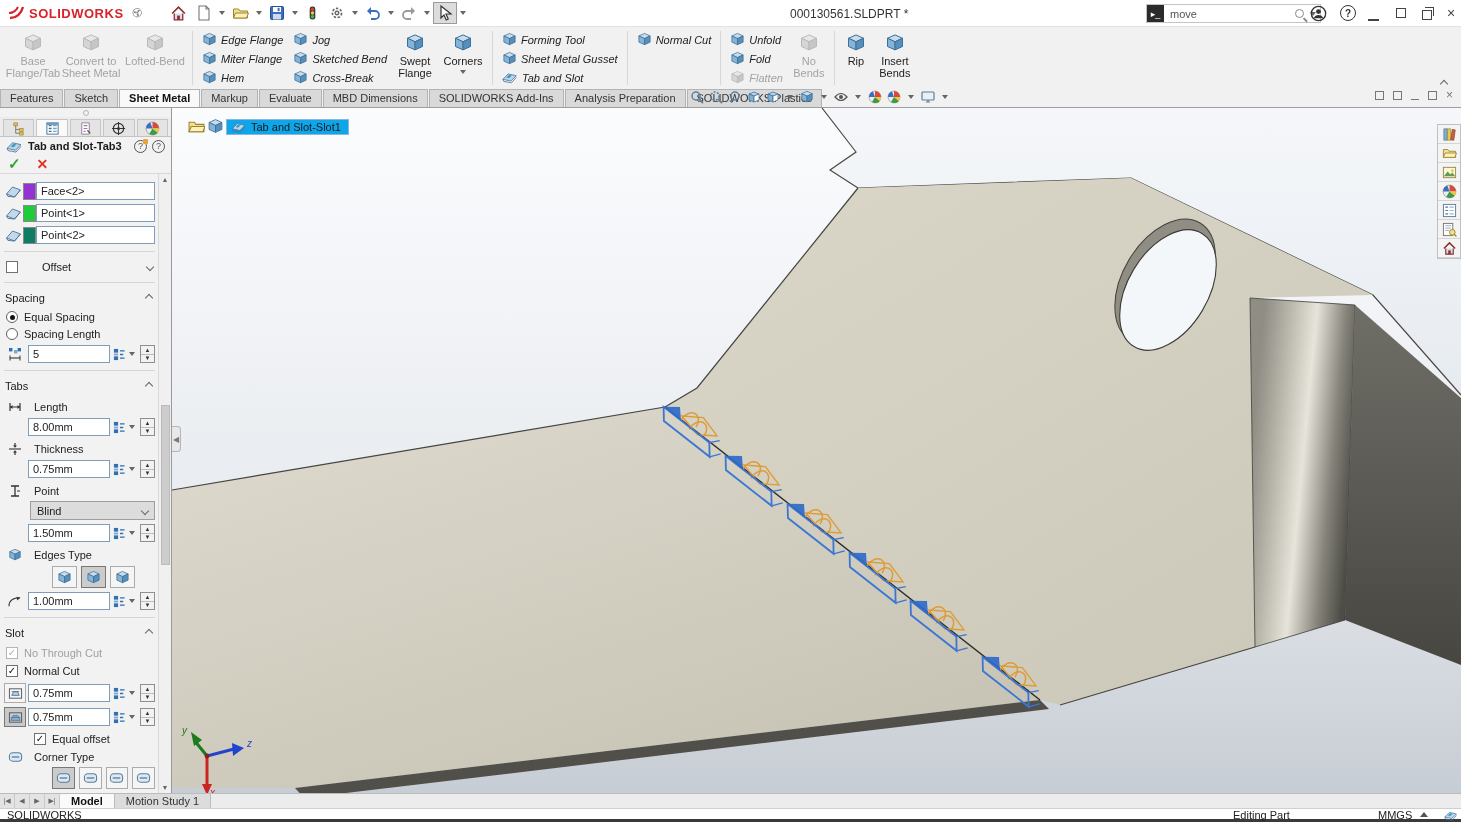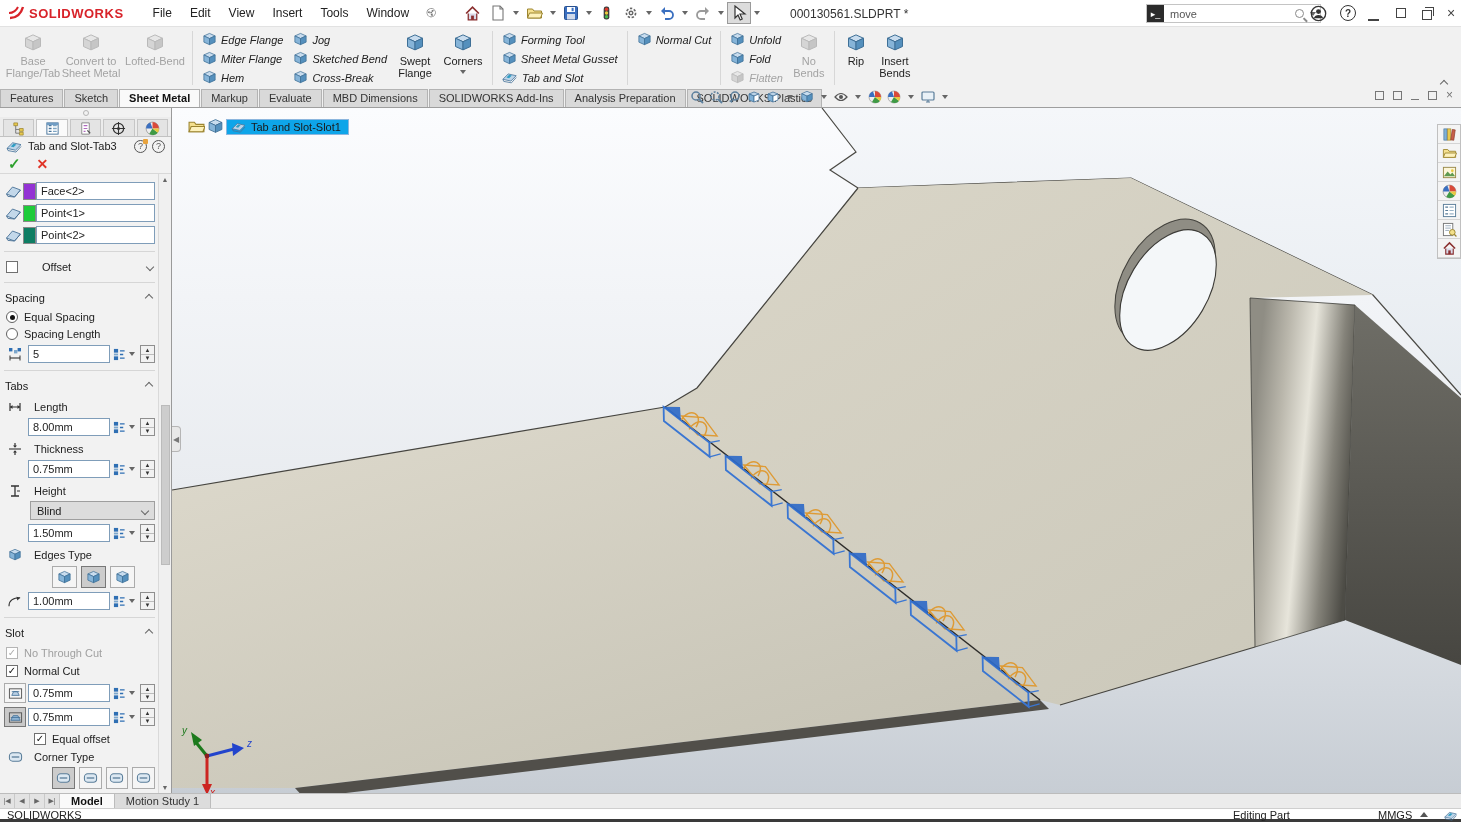--- a/index.html
+++ b/index.html
@@ -59,21 +59,21 @@
 .main { height:685px; display:flex; position:relative; }
 
 
 .pm { width:172px; background:#f2f2f2; border-right:1px solid #9a9a9a; display:flex; flex-direction:column; position:relative; }
 .pm-grip { height:12px; display:flex; align-items:center; justify-content:center; }
 .pm-grip span { width:6px; height:6px; border:1px solid #b5b5b5; border-radius:50%; }
 .pm-tabs { height:25px; display:flex; background:#ececec; border-bottom:1px solid #c2c2c2; padding:0 2px; }
 .pm-tab { flex:1; display:flex; align-items:center; justify-content:center; border:1px solid #c6c6c6; border-bottom:none; margin:2px 1px 0; background:#e4e4e4; }
 .pm-tab.active { background:#fafafa; }
 .pm-head { height:23px; display:flex; align-items:center; gap:5px; padding:0 6px; }
-.pm-head .t { font-weight:normal; font-size:11px; color:#1a1a1a; flex:1; }
+.pm-head .t { font-weight:bold; font-size:11px; color:#1a1a1a; flex:1; }
 .helpc { width:13px; height:13px; border:1.2px solid #555; border-radius:50%; font-size:9px; display:flex; align-items:center; justify-content:center; color:#555; position:relative; }
 .helpc.new::after { content:""; position:absolute; right:-2px; top:-2px; width:5px; height:5px; background:#e8a33d; border-radius:1px; }
 .pm-okrow { height:22px; display:flex; align-items:center; gap:16px; padding-left:8px; border-bottom:1px solid #d8d8d8; }
 .okmark { color:#2ea12e; font-size:15px; font-weight:bold; }
 .xmark { color:#e03427; font-size:14px; font-weight:bold; }
 .pm-body { flex:1; padding:4px 16px 0 4px; position:relative; }
 .pm-scroll { position:absolute; right:0; top:0; bottom:0; width:13px; background:#f0f0f0; border-left:1px solid #d9d9d9; display:flex; flex-direction:column; justify-content:space-between; align-items:center; }
 .pm-scroll .arr { font-size:7px; color:#666; padding:2px 0; }
 .pm-scroll .thumb { width:9px; flex:0 0 160px; background:#cdcdcd; border:1px solid #bbb; margin-top:2px; }
 .selrow { display:flex; align-items:center; margin:4px 0; gap:0; }
@@ -321,28 +321,20 @@
 <div id="app">
 
   <div class="titlebar">
     <div class="logo">
       <svg class="i" width="18" height="16" viewBox="0 0 18 16">
           <path d="M2 13C8 13 13 9 15 2" fill="none" stroke="#d8232a" stroke-width="2.4"></path>
           <path d="M1 8c4 0 7-2 9-6" fill="none" stroke="#d8232a" stroke-width="2"></path>
         </svg>
       <span class="brand">SOLIDWORKS</span>
     </div>
-    <div class="menus">
-      <span class="menu">File</span>
-      <span class="menu">Edit</span>
-      <span class="menu">View</span>
-      <span class="menu">Insert</span>
-      <span class="menu">Tools</span>
-      <span class="menu">Window</span>
-    </div>
     <span class="pinic">✇</span>
     <div class="qat">
       <span class="qbtn">
           <svg class="i" width="17" height="17">
             <use href="#sym-home"></use>
           </svg>
         </span>
       <span class="qbtn">
           <svg class="i" width="16" height="16">
             <use href="#sym-doc"></use>
@@ -792,21 +784,21 @@
               <div>▲</div>
               <div>▼</div>
             </span>
         </div>
         <div class="lblrow">
           <span class="lead">
               <svg class="i" width="14" height="14">
                 <use href="#sym-hgt"></use>
               </svg>
             </span>
-          <span>Height</span>
+          <span>Point</span>
         </div>
         <div class="selectbox">
           <span>Blind</span>
           <span class="chev down"></span>
         </div>
         <div class="numrow" style="padding-left:24px">
           <span class="num">1.50mm</span>
           <span class="unitbtn">
               <svg class="i" width="13" height="13">
                 <use href="#sym-unit"></use>

